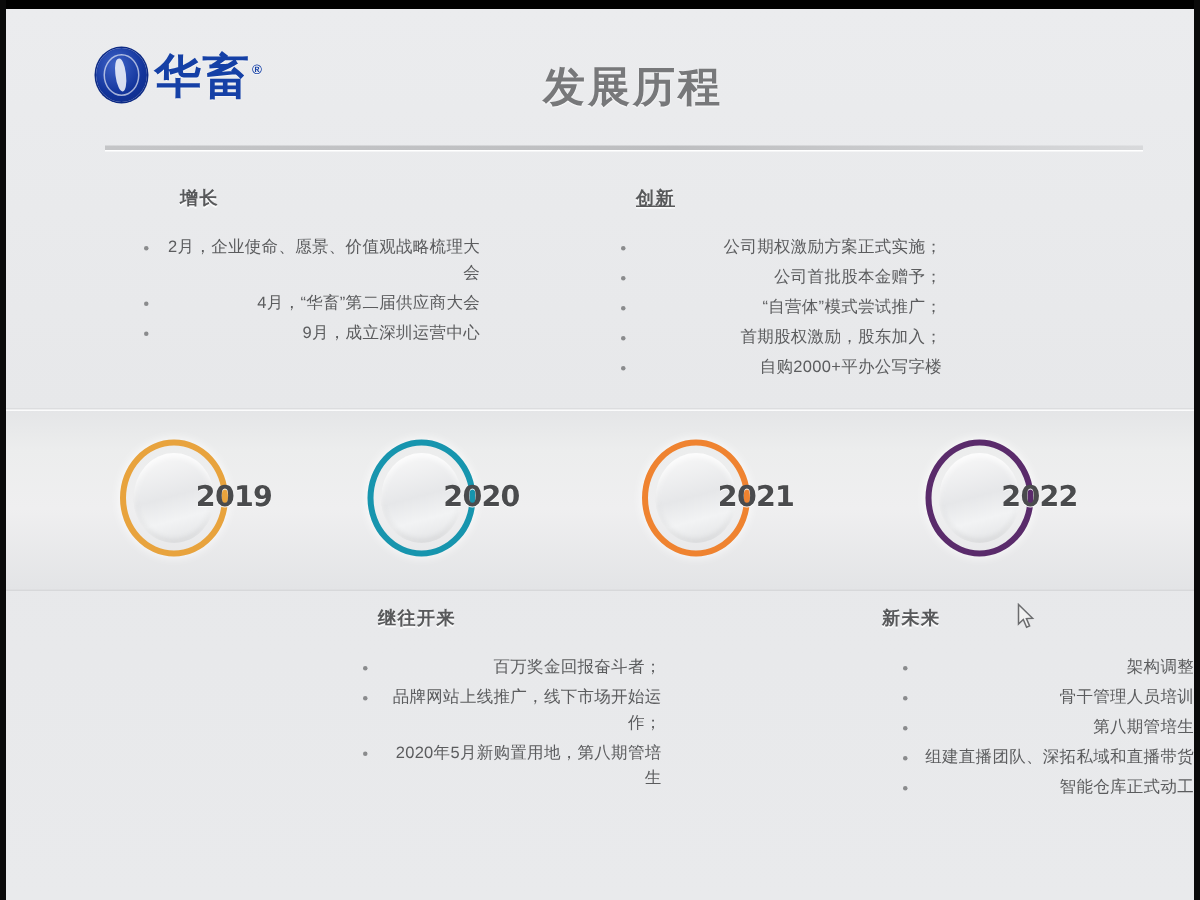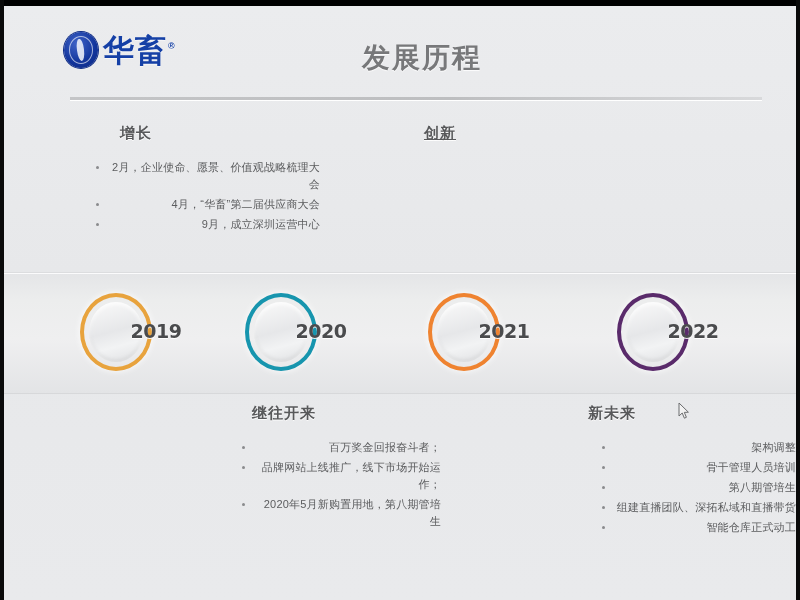--- a/index.html
+++ b/index.html
@@ -128,21 +128,21 @@
     height: 3px;
     background: linear-gradient(90deg, #c4c5c7 0%, #bdbec0 55%, #d8d9db 100%);
     border-bottom: 1px solid #ffffff;
   }
 
   
   .section {
     position: absolute;
   }
   .section-heading {
-    font-size: 15px;
+    font-size: 12px;
     font-weight: bold;
     color: #58595b;
     letter-spacing: 1px;
     margin: 0 0 10px 0;
     text-shadow: 0 1px 0 rgba(255,255,255,0.8);
   }
   .bullets {
     list-style: none;
     margin: 16px;
     padding: 0;
@@ -275,20 +275,27 @@
       <div class="section-heading">增长</div>
       <ul class="bullets">
         <li>2月，企业使命、愿景、价值观战略梳理大会</li>
         <li>4月，“华畜”第二届供应商大会</li>
         <li>9月，成立深圳运营中心</li>
       </ul>
     </div>
 
     <div class="section sec-innovation">
       <div class="section-heading">创新</div>
+      <ul class="bullets">
+        <li>公司期权激励方案正式实施；</li>
+        <li>公司首批股本金赠予；</li>
+        <li>“自营体”模式尝试推广；</li>
+        <li>首期股权激励，股东加入；</li>
+        <li>自购2000+平办公写字楼</li>
+      </ul>
     </div>
 
     <div class="timeline-band">
 
       <div class="year-node node-2019">
         <div class="year-ring" style="border-color: rgb(232, 163, 61);"></div>
         <div class="year-inner"></div>
         <div class="year-label">2019</div>
       </div>
 

